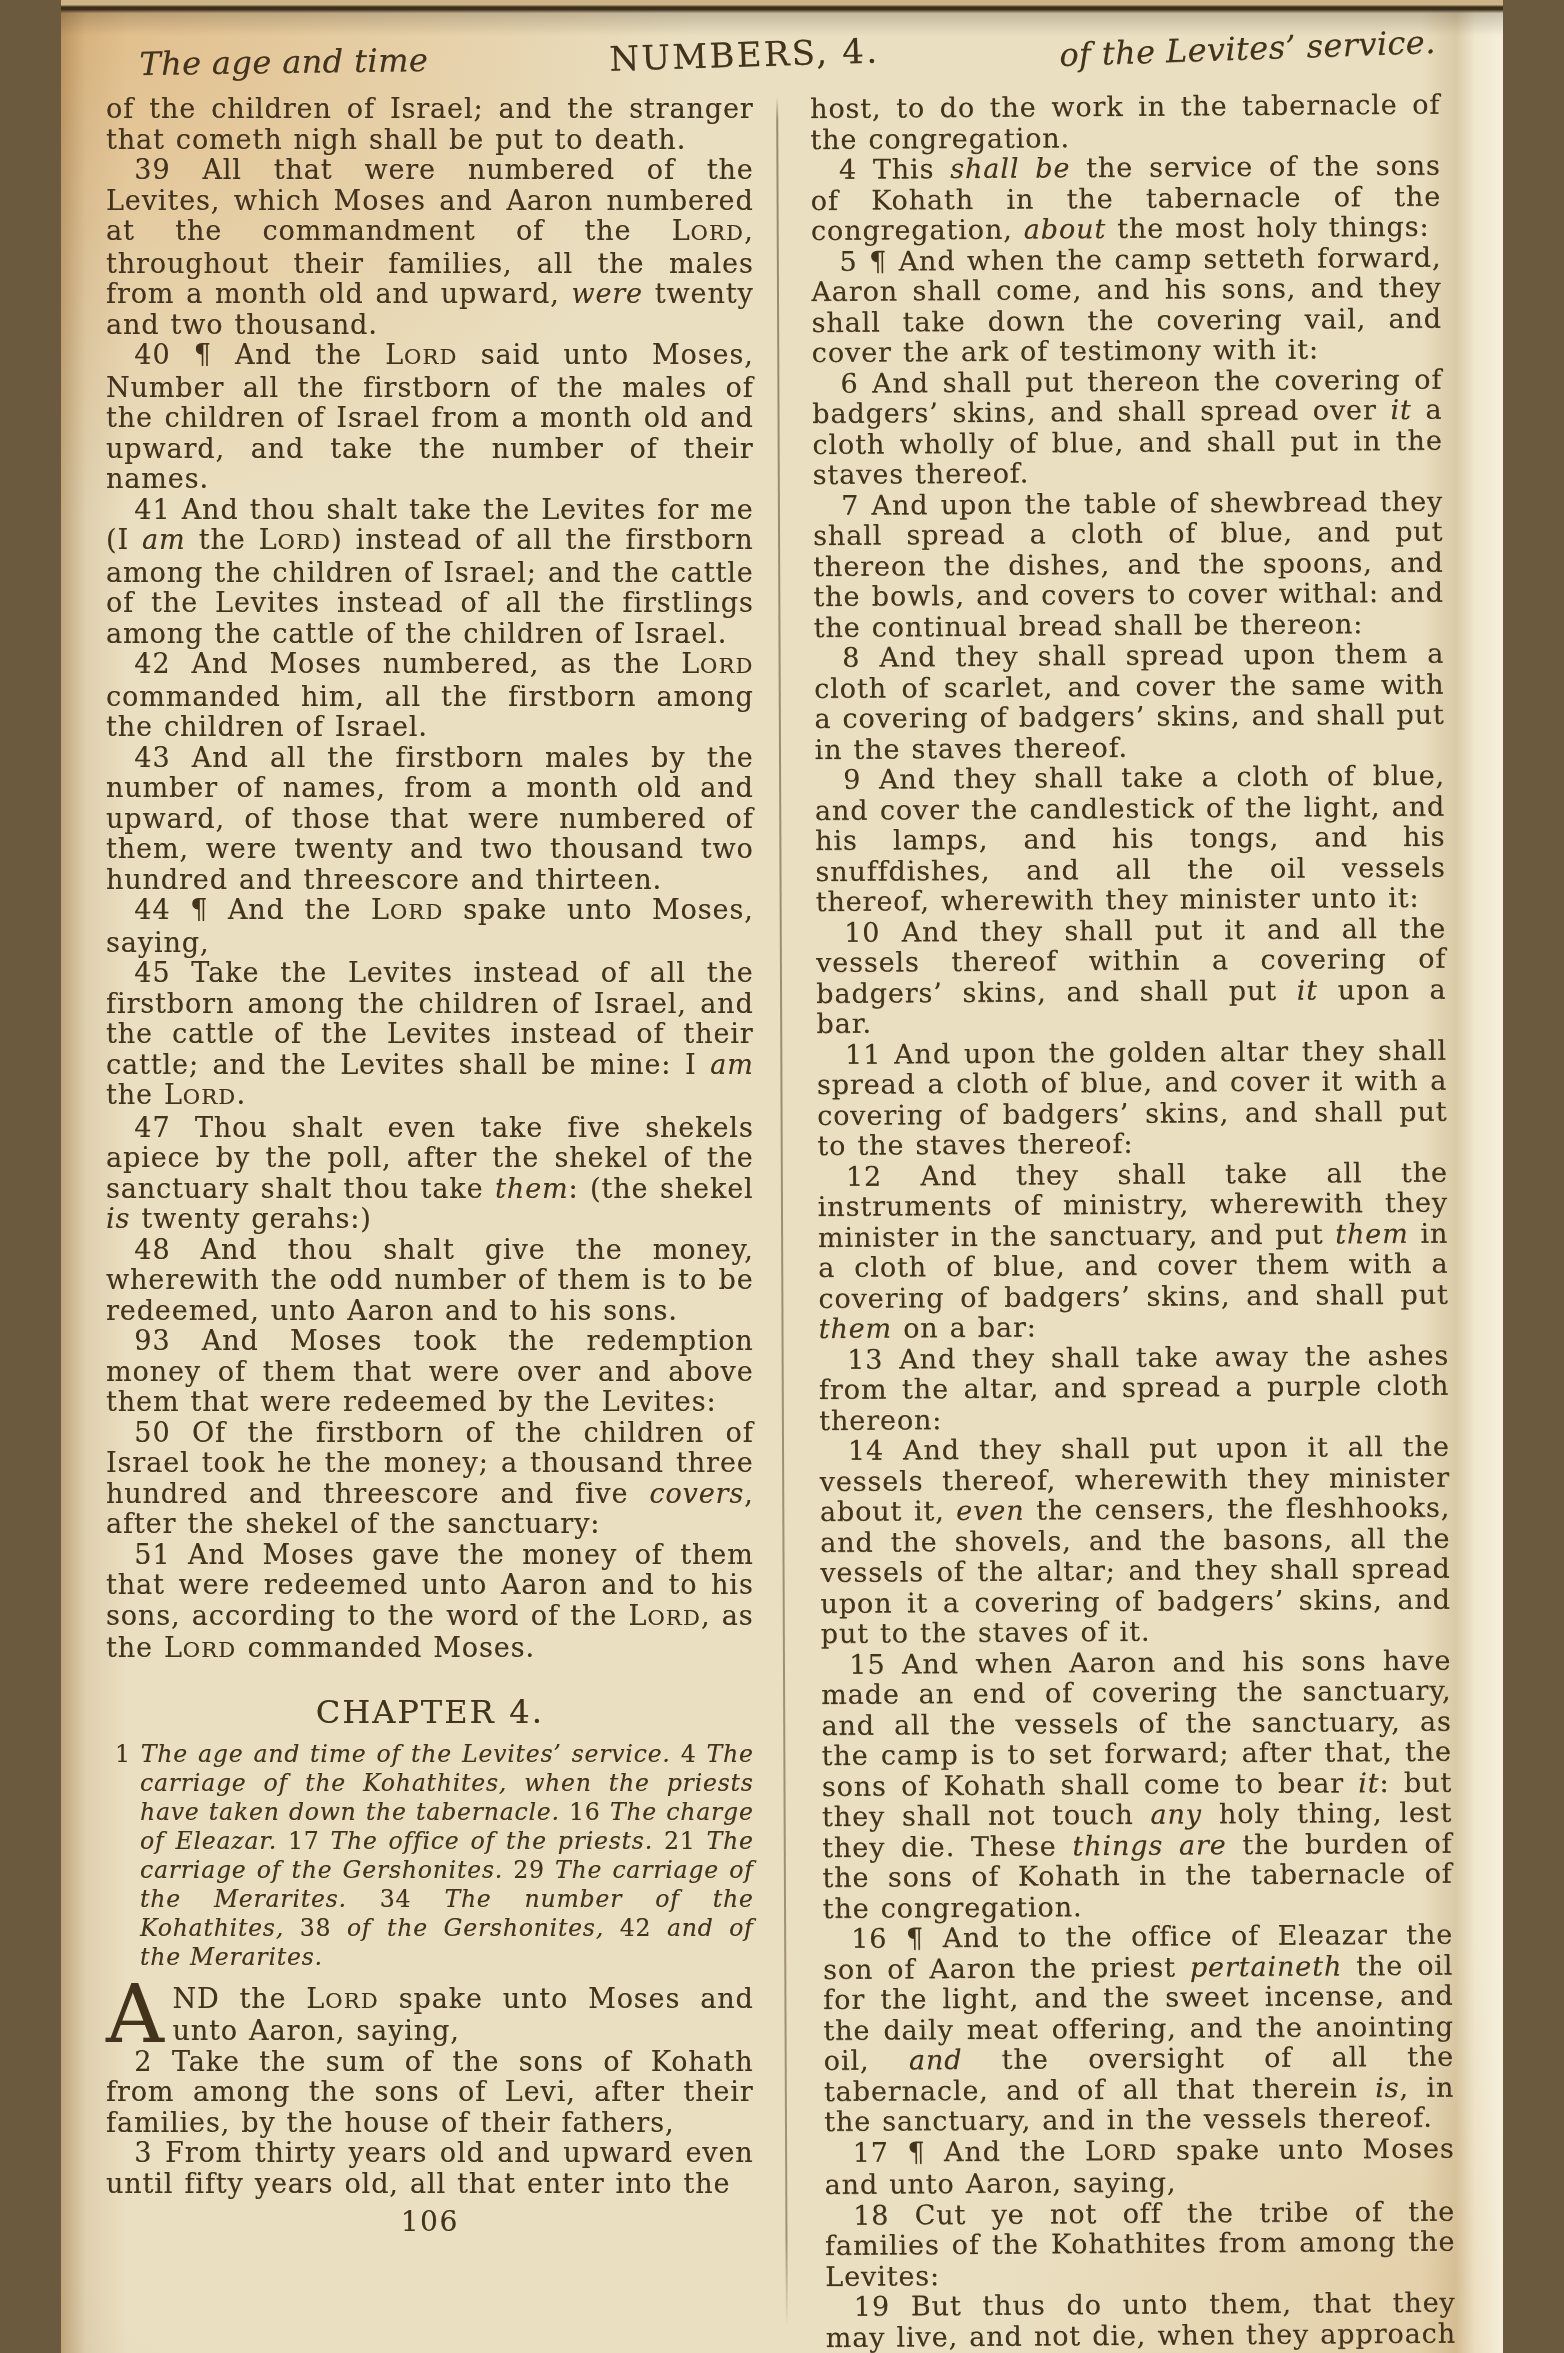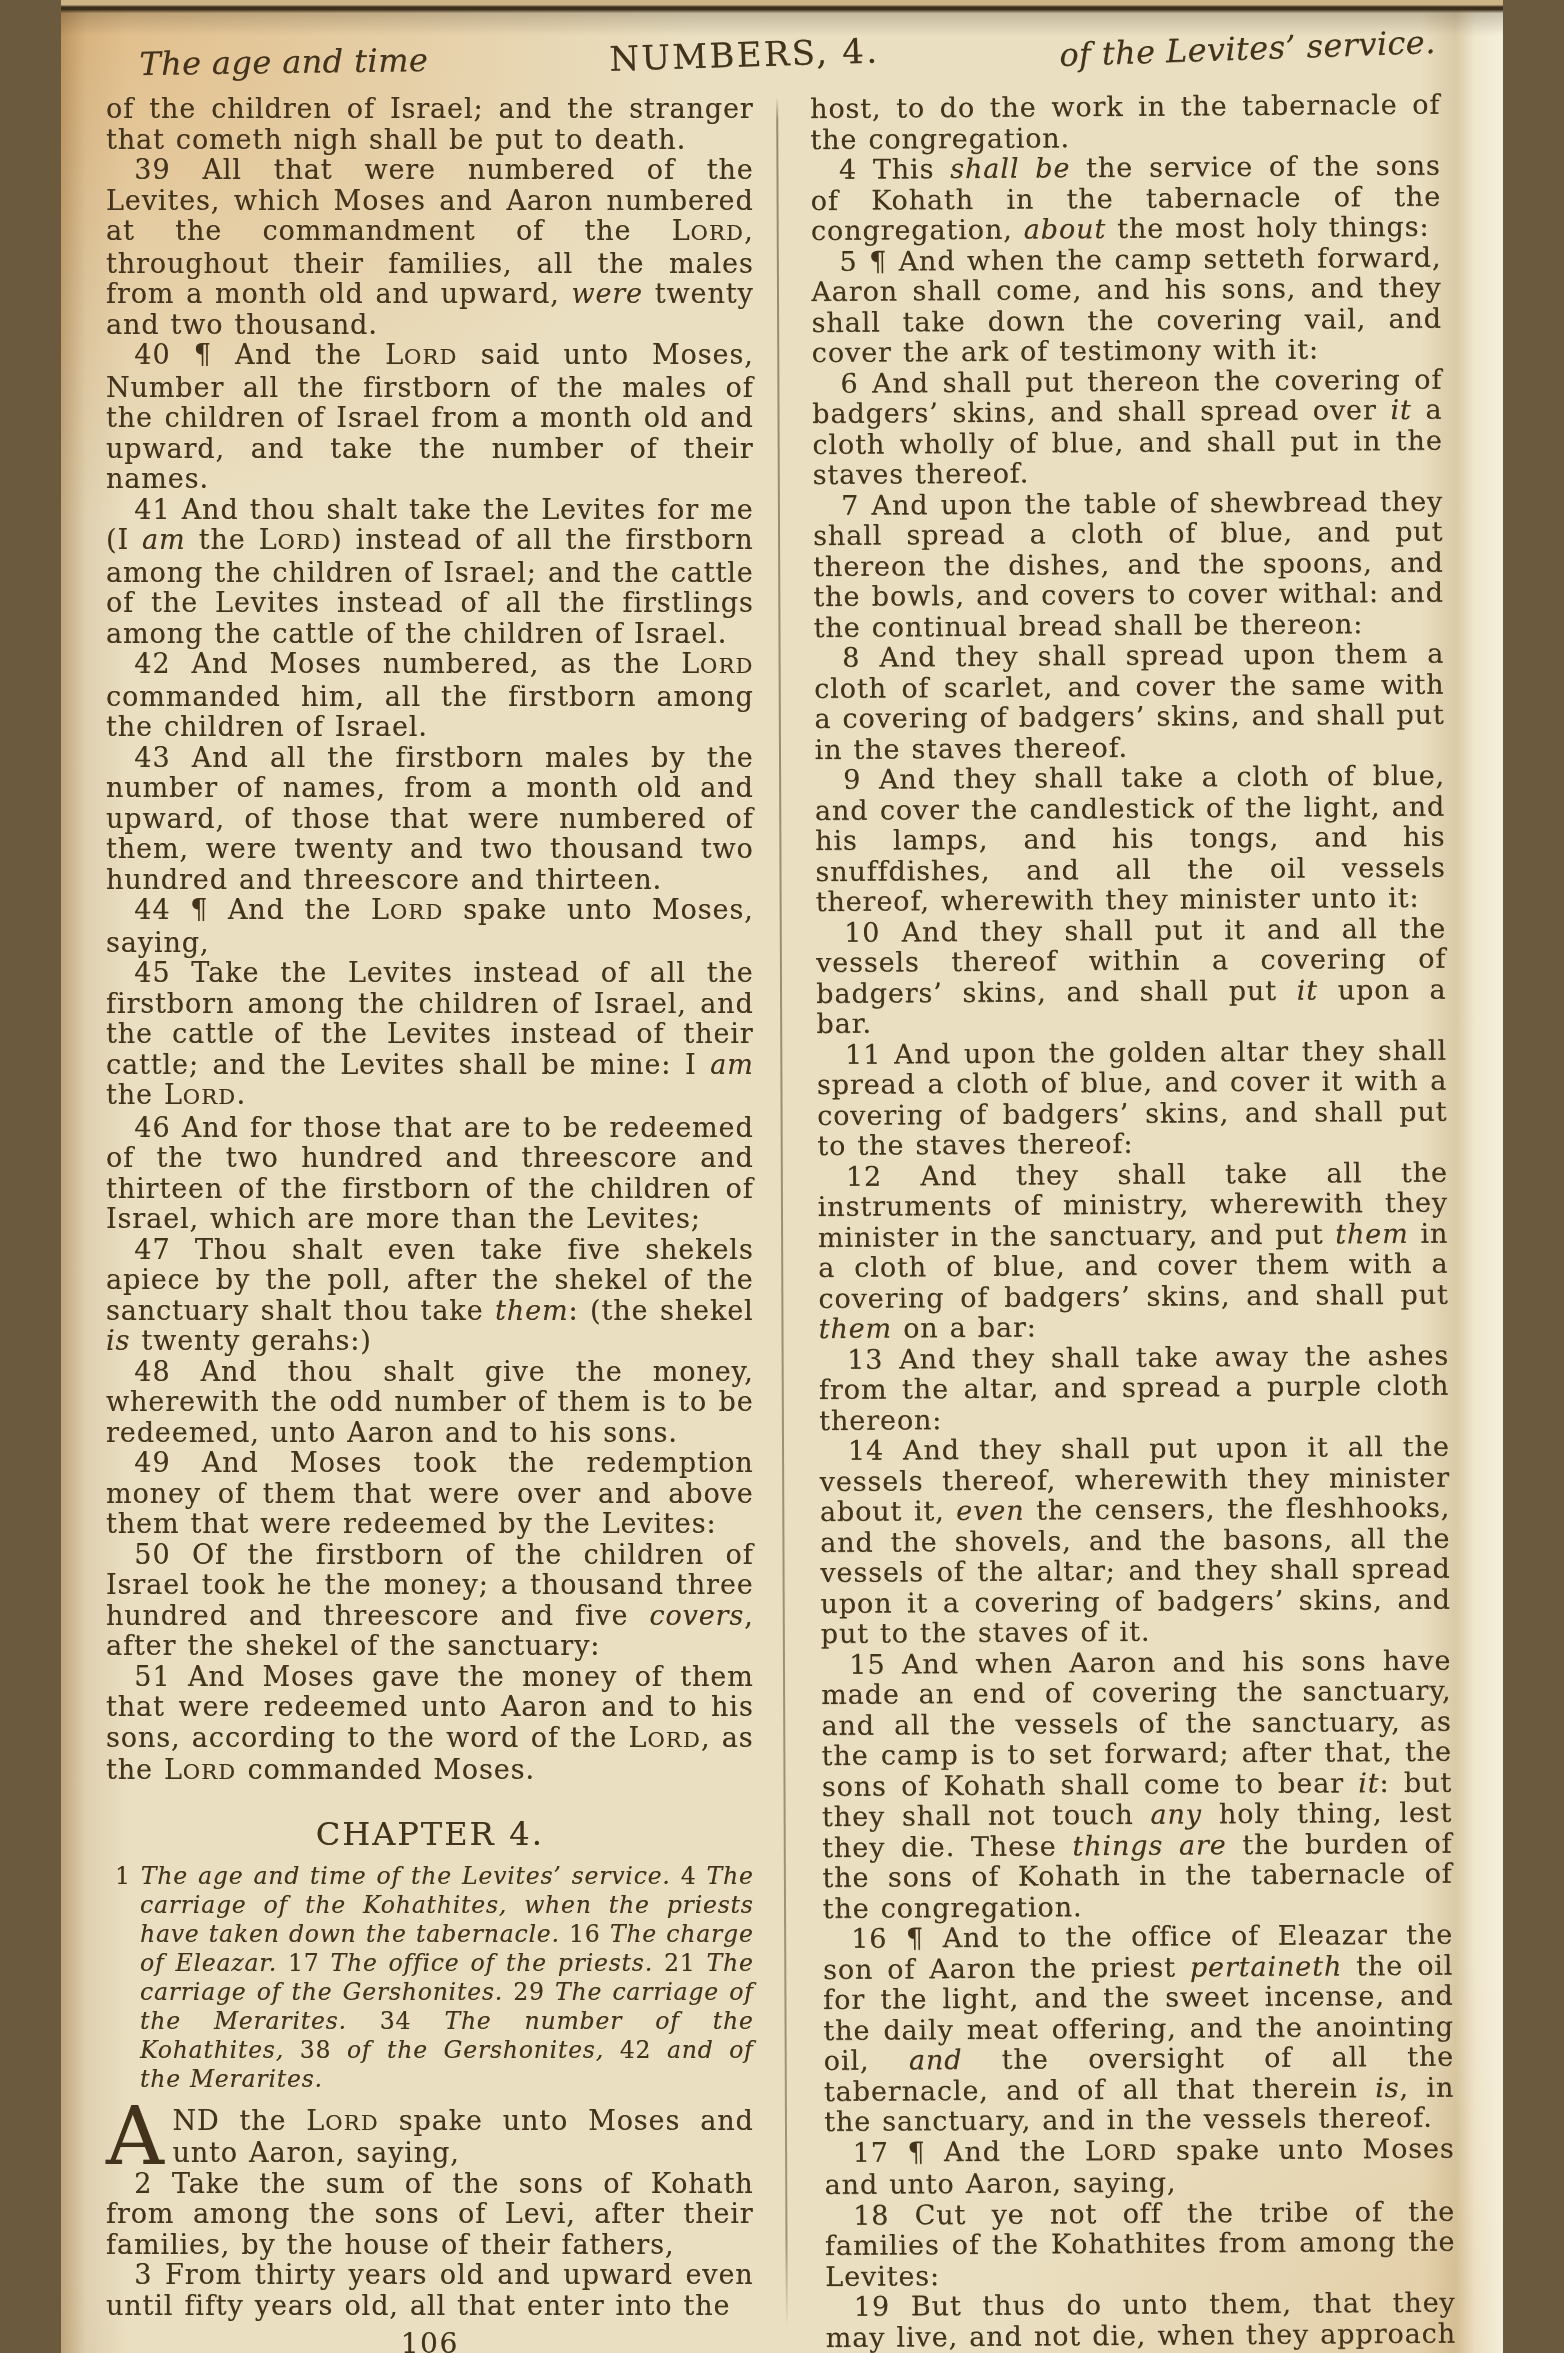--- a/index.html
+++ b/index.html
@@ -94,24 +94,23 @@
     <div class="col col-left">
       <div>
           <p class="verse noind">of the children of Israel; and the stranger that cometh nigh shall be put to death.</p>
           <p class="verse">39 All that were numbered of the Levites, which Moses and Aaron numbered at the commandment of the <span class="lord">L<span class="lsm">ORD</span></span>, throughout their families, all the males from a month old and upward, <i>were</i> twenty and two thousand.</p>
           <p class="verse">40 ¶ And the <span class="lord">L<span class="lsm">ORD</span></span> said unto Moses, Number all the firstborn of the males of the children of Israel from a month old and upward, and take the number of their names.</p>
           <p class="verse">41 And thou shalt take the Levites for me (I <i>am</i> the <span class="lord">L<span class="lsm">ORD</span></span>) instead of all the firstborn among the children of Israel; and the cattle of the Levites instead of all the firstlings among the cattle of the children of Israel.</p>
           <p class="verse">42 And Moses numbered, as the <span class="lord">L<span class="lsm">ORD</span></span> commanded him, all the firstborn among the children of Israel.</p>
           <p class="verse">43 And all the firstborn males by the number of names, from a month old and upward, of those that were numbered of them, were twenty and two thousand two hundred and threescore and thirteen.</p>
           <p class="verse">44 ¶ And the <span class="lord">L<span class="lsm">ORD</span></span> spake unto Moses, saying,</p>
           <p class="verse">45 Take the Levites instead of all the firstborn among the children of Israel, and the cattle of the Levites instead of their cattle; and the Levites shall be mine: I <i>am</i> the <span class="lord">L<span class="lsm">ORD</span></span>.</p>
-          <p class="verse">46 And for those that are to be redeemed of the two hundred and threescore and thirteen of the firstborn of the children of Israel, which are more than the Levites;</p>
           <p class="verse">47 Thou shalt even take five shekels apiece by the poll, after the shekel of the sanctuary shalt thou take <i>them</i>: (the shekel <i>is</i> twenty gerahs:)</p>
           <p class="verse">48 And thou shalt give the money, wherewith the odd number of them is to be redeemed, unto Aaron and to his sons.</p>
-          <p class="verse">49 And Moses took the redemption money of them that were over and above them that were redeemed by the Levites:</p>
+          <p class="verse">93 And Moses took the redemption money of them that were over and above them that were redeemed by the Levites:</p>
           <p class="verse">50 Of the firstborn of the children of Israel took he the money; a thousand three hundred and threescore and five <i>covers</i>, after the shekel of the sanctuary:</p>
           <p class="verse">51 And Moses gave the money of them that were redeemed unto Aaron and to his sons, according to the word of the <span class="lord">L<span class="lsm">ORD</span></span>, as the <span class="lord">L<span class="lsm">ORD</span></span> commanded Moses.</p>
         </div>
       <h2 class="chapter">CHAPTER 4.</h2>
       <p class="summary"><span class="up">1</span> The age and time of the Levites’ service. <span class="up">4</span> The carriage of the Kohathites, when the priests have taken down the tabernacle. <span class="up">16</span> The charge of Eleazar. <span class="up">17</span> The office of the priests. <span class="up">21</span> The carriage of the Gershonites. <span class="up">29</span> The carriage of the Merarites. <span class="up">34</span> The number of the Kohathites, <span class="up">38</span> of the Gershonites, <span class="up">42</span> and of the Merarites.</p>
       <div>
           <p class="verse noind"><span class="dropcap">A</span>ND the <span class="lord">L<span class="lsm">ORD</span></span> spake unto Moses and unto Aaron, saying,</p>
           <p class="verse">2 Take the sum of the sons of Kohath from among the sons of Levi, after their families, by the house of their fathers,</p>
           <p class="verse">3 From thirty years old and upward even until fifty years old, all that enter into the</p>
         </div>

